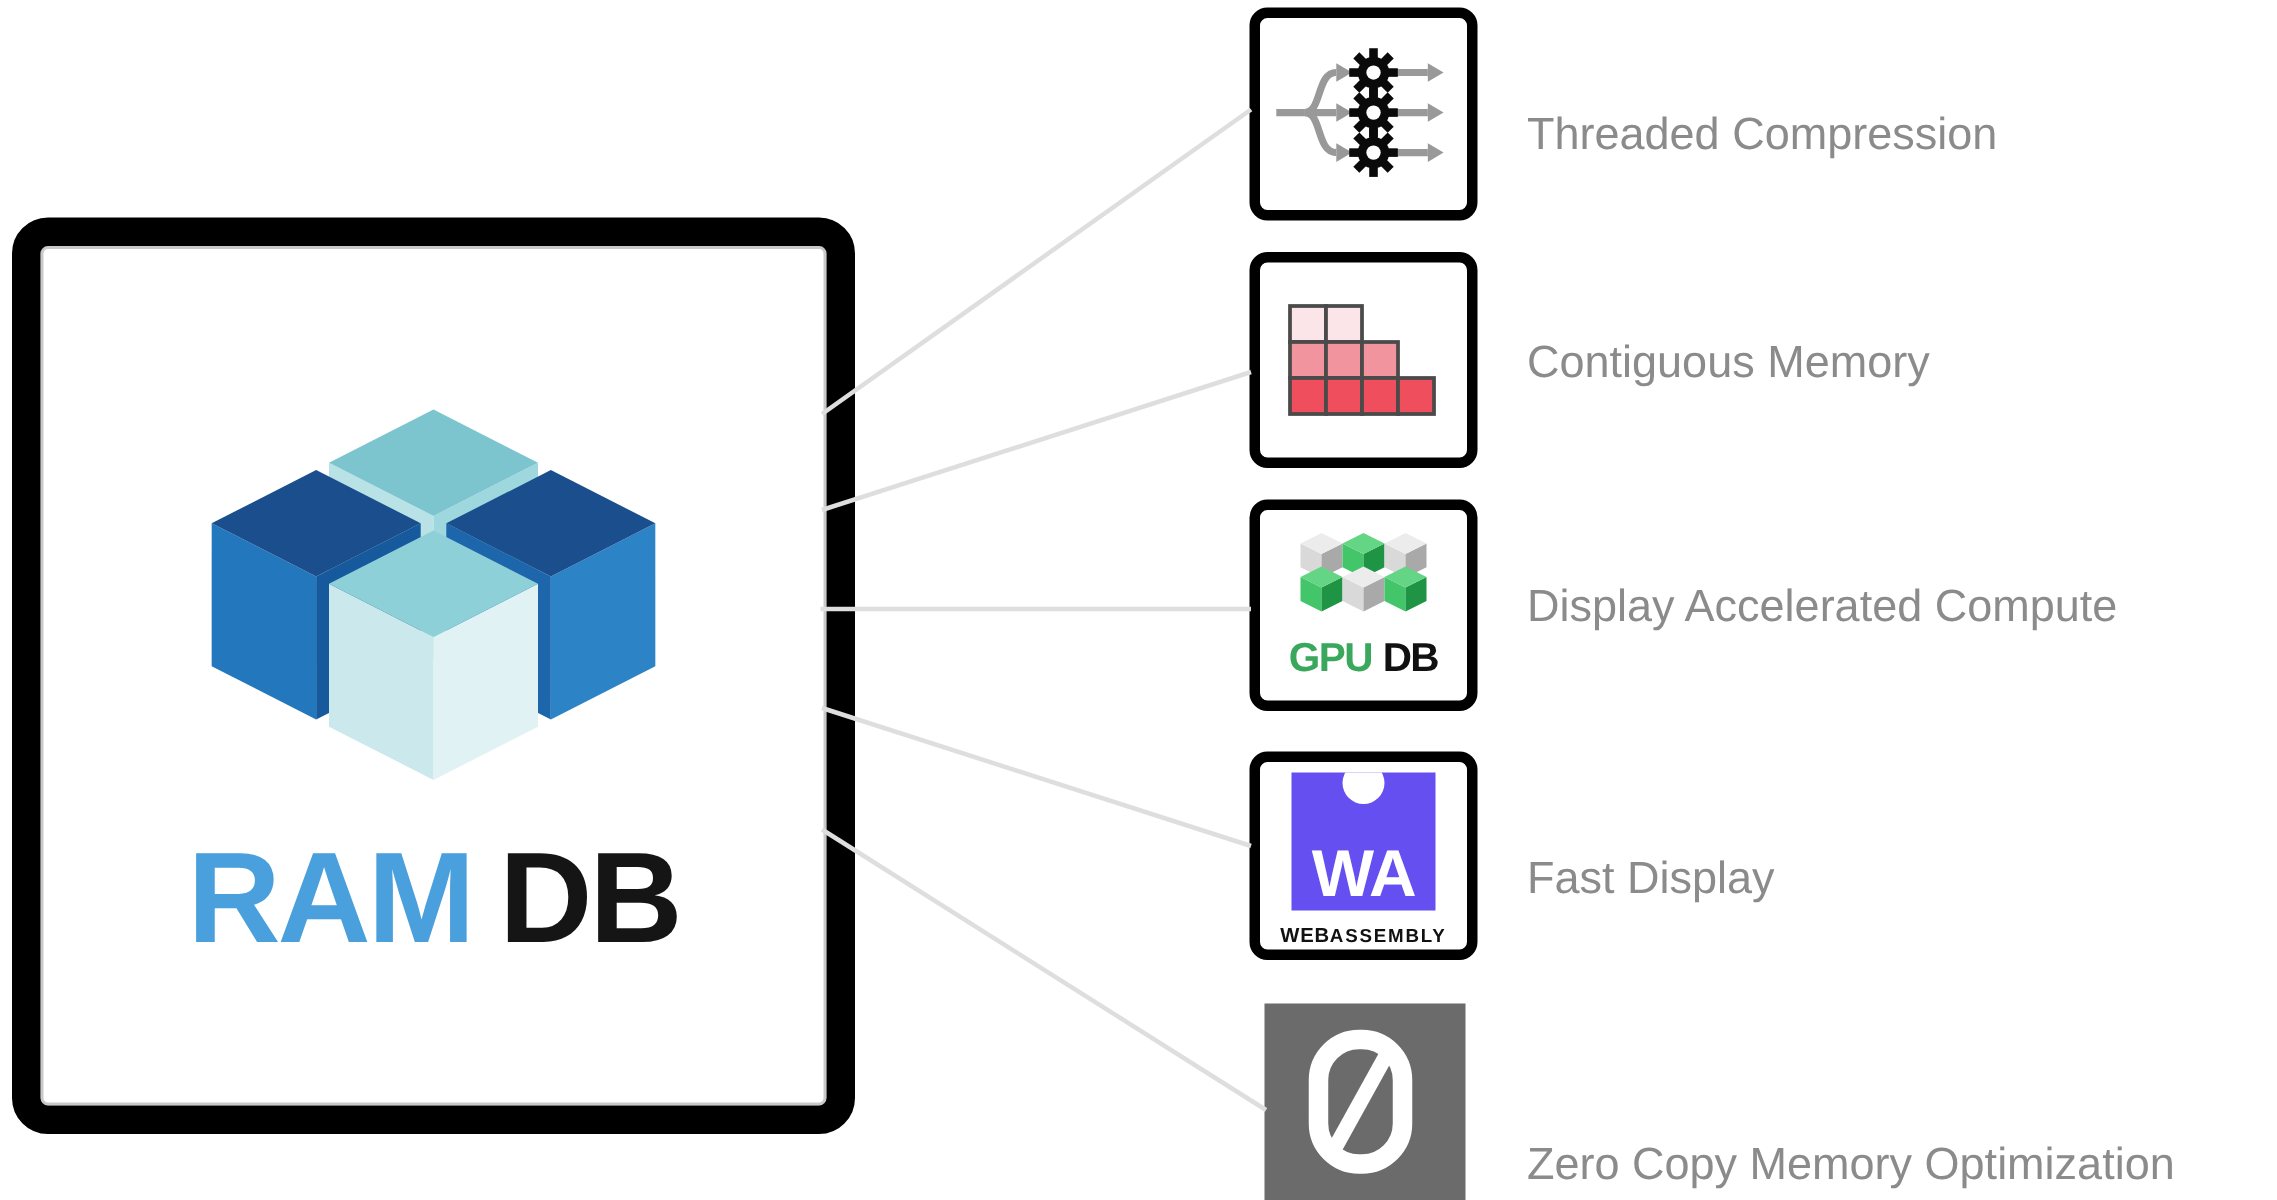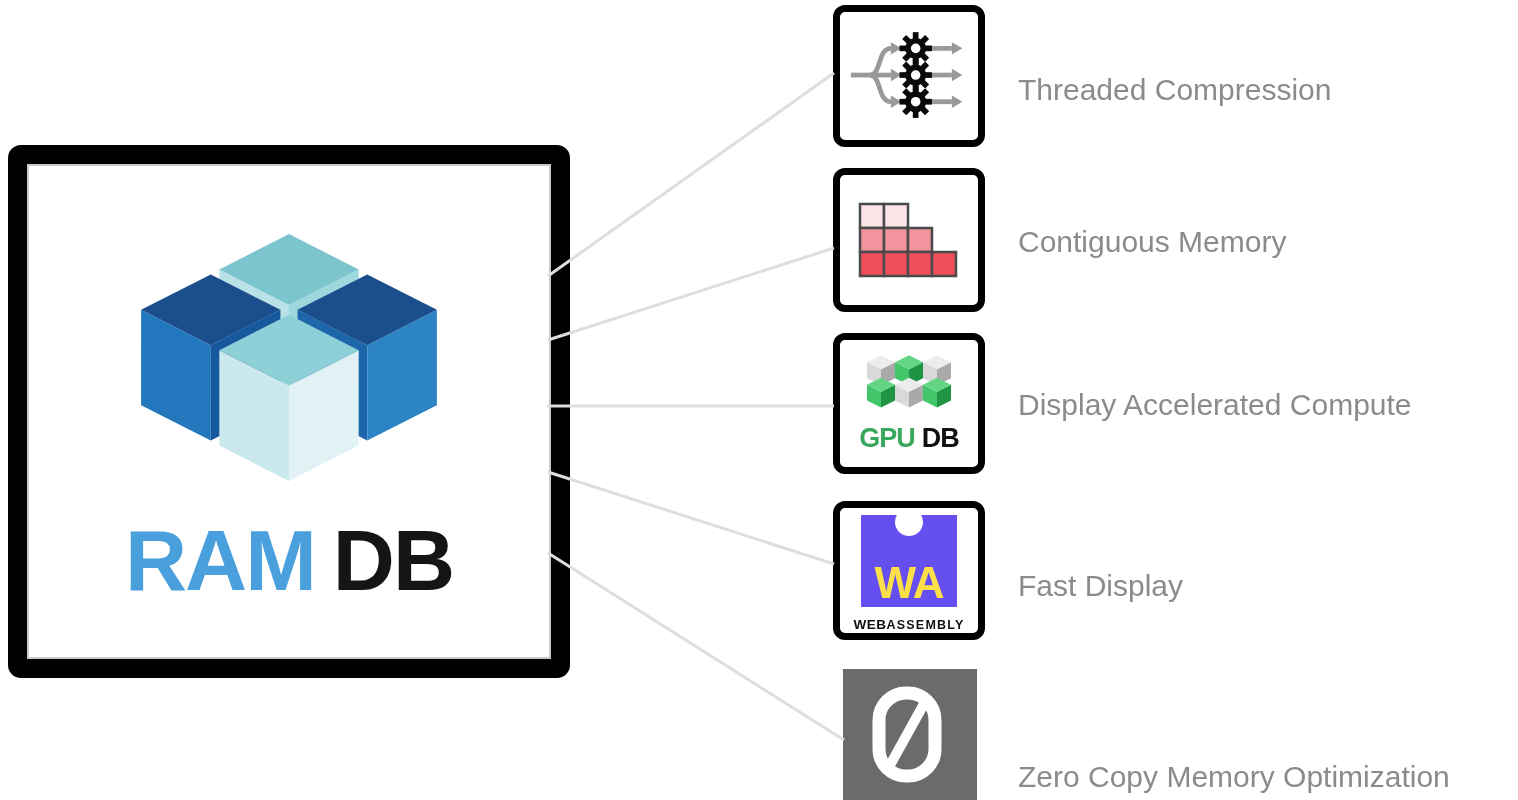--- a/index.html
+++ b/index.html
@@ -3,22 +3,22 @@
 <meta charset="utf-8">
 <style>
   html,body{margin:0;padding:0;background:#fff;}
   .stage{position:relative;width:1518px;height:800px;background:#fff;overflow:hidden;
          font-family:"Liberation Sans",sans-serif;}
 
   
   .connectors{position:absolute;left:0;top:0;width:1518px;height:800px;z-index:10;pointer-events:none;}
 
   
-  .ramdb-box{position:absolute;left:8px;top:145px;width:562px;height:533px;box-sizing:border-box;
-             background:#fff;border:19px solid #000;border-radius:13px;
+  .ramdb-box{position:absolute;left:8px;top:145px;width:562px;height:611px;box-sizing:border-box;
+             background:#fff;border:19px solid #000;border-radius:24px;
              box-shadow:inset 0 0 0 2px #c9c9c9;z-index:2;
              display:flex;flex-direction:column;align-items:center;justify-content:center;gap:28px;}
   .ramdb-title{font-size:86px;font-weight:bold;letter-spacing:-2px;line-height:80px;white-space:nowrap;}
   .ramdb-title .part1{color:#49a0dc;}
   .ramdb-title .part2{color:#151515;margin-left:18px;}
 
   
   .feature-box{position:absolute;box-sizing:border-box;background:#fff;border:7px solid #000;
                border-radius:12px;z-index:2;display:flex;align-items:center;justify-content:center;}
   .fb1{left:833px;top:5px;width:152px;height:142px;}
@@ -35,21 +35,21 @@
 
   
   .gpudb-text{font-size:27px;font-weight:bold;letter-spacing:-1px;margin-top:2px;white-space:nowrap;}
   .gpudb-text .gpu{color:#3aa85c;} .gpudb-text .db{color:#111;margin-left:7px;}
 
   
   .wa-square{position:relative;width:96px;height:96px;background:#654ff0;overflow:hidden;
              display:flex;align-items:flex-end;justify-content:center;}
   .wa-notch{position:absolute;top:-7px;left:50%;transform:translateX(-50%);
             width:28px;height:28px;border-radius:50%;background:#fff;}
-  .wa-letters{color:#fde047;font-size:44px;font-weight:bold;letter-spacing:-1px;line-height:44px;margin-bottom:2px;}
+  .wa-letters{color:#ffffff;font-size:44px;font-weight:bold;letter-spacing:-1px;line-height:44px;margin-bottom:2px;}
   .wa-caption{margin-top:8px;color:#111;white-space:nowrap;text-align:center;}
   .wa-caption .web{font-size:13.5px;font-weight:bold;letter-spacing:.5px;}
   .wa-caption .assembly{font-size:12.5px;font-weight:600;letter-spacing:1.2px;}
 </style>
 </head>
 <body>
 
 <div class="stage">
 
   <div class="ramdb-box">

